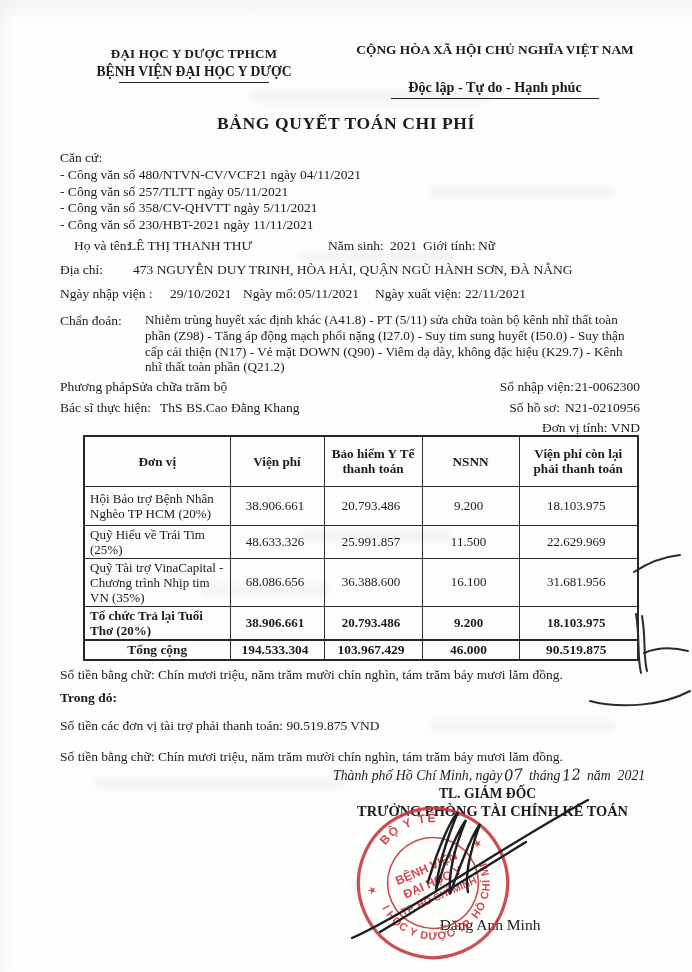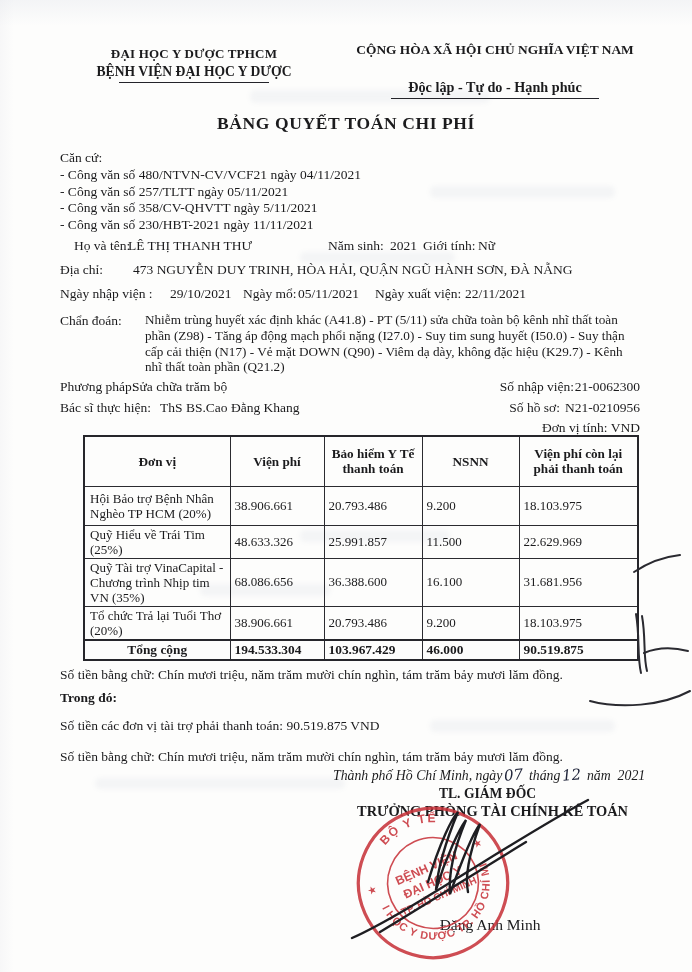--- a/index.html
+++ b/index.html
@@ -34,21 +34,21 @@
 
   
   #diag-text { position:absolute; left:85px; top:0; width:492px; font-size:13.2px; line-height:15.8px; }
 
   
   #cost-table { position:absolute; left:83px; top:435px; border-collapse:collapse; table-layout:fixed; width:556px; font-size:13px; }
   #cost-table td, #cost-table th { border:1px solid #2b2b30; padding:1px 4px; vertical-align:middle; overflow:hidden; }
   #cost-table { border:2px solid #26262b; }
   #cost-table th { font-size:13.2px; line-height:15.5px; padding:2px 3px; }
   #cost-table td.name { text-align:left; line-height:15px; padding-left:5px; }
-  #cost-table td.num { text-align:left; padding-right:8px; }
+  #cost-table td.num { text-align:center; padding-right:8px; }
   #cost-table tr.total td { border-top:2px solid #26262b; font-weight:bold; font-size:13.4px; }
   #cost-table tr.total td.lbl { text-align:center; }
 
   
   .it { font-style:italic; }
   .hw { display:inline-block; font-style:italic; font-family:"DejaVu Serif",serif; font-size:15px; color:#20253a; transform:rotate(-5deg); margin:0 2px; }
   #stamp-wrap { left:352px; top:802px; width:162px; height:162px; transform:rotate(-24deg); opacity:.88; }
   svg text { font-family:"Liberation Sans","DejaVu Sans",sans-serif; }
   .ink { position:absolute; pointer-events:none; }
 </style>
@@ -160,21 +160,21 @@
         <td class="num">11.500</td>
         <td class="num">22.629.969</td>
       </tr>
       <tr style="height:46px;">
         <td class="name">Quỹ Tài trợ VinaCapital - Chương trình Nhịp tim VN (35%)</td>
         <td class="num">68.086.656</td>
         <td class="num">36.388.600</td>
         <td class="num">16.100</td>
         <td class="num">31.681.956</td>
       </tr>
-      <tr style="height:33px;">
+      <tr style="height:33px;font-weight:bold;">
         <td class="name">Tổ chức Trả lại Tuổi Thơ (20%)</td>
         <td class="num">38.906.661</td>
         <td class="num">20.793.486</td>
         <td class="num">9.200</td>
         <td class="num">18.103.975</td>
       </tr>
       <tr class="total" style="height:20px;">
         <td class="lbl">Tổng cộng</td>
         <td class="num">194.533.304</td>
         <td class="num">103.967.429</td>

